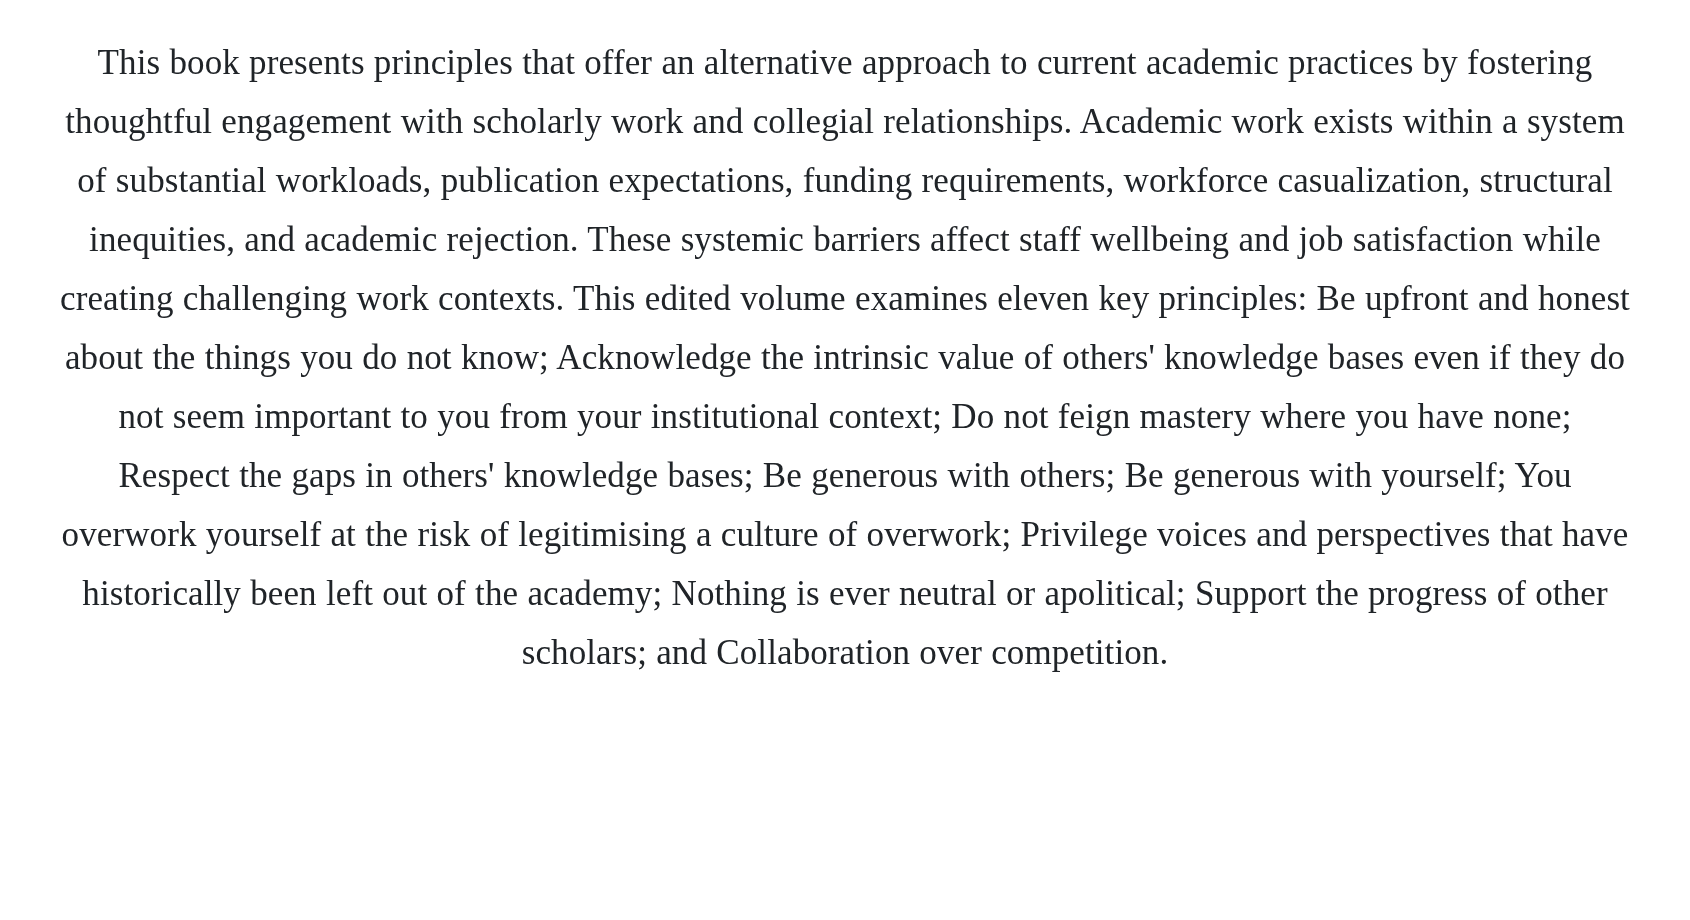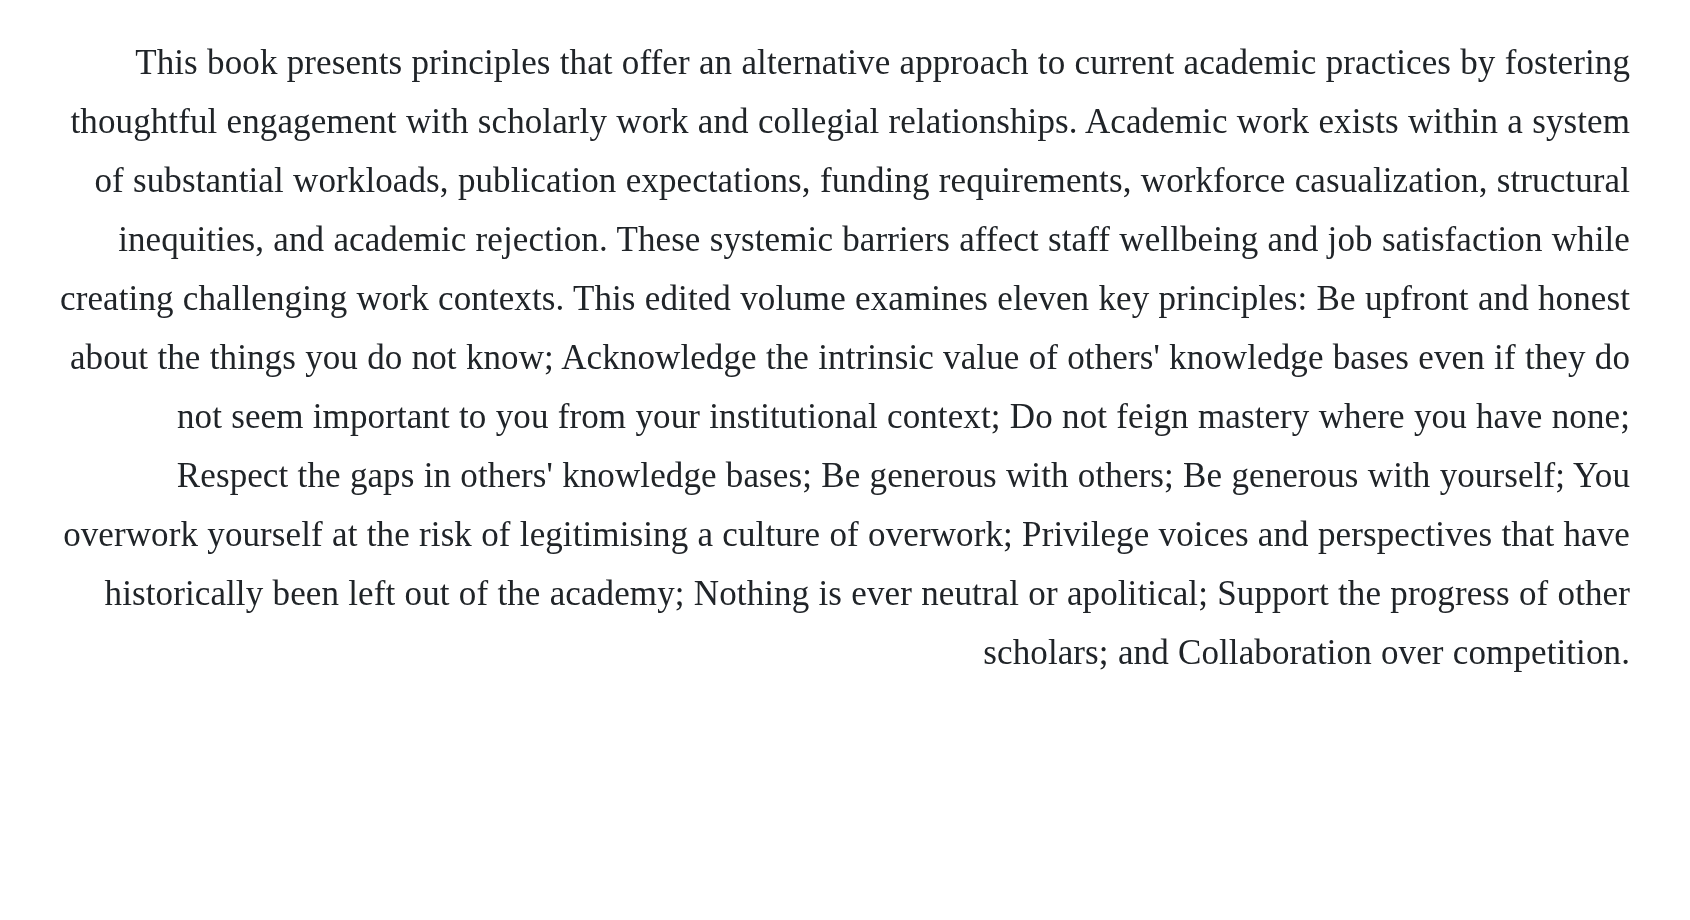--- a/index.html
+++ b/index.html
@@ -21,21 +21,21 @@
     padding: 34px 60px 0 60px;
     background: #ffffff;
   }
   .abstract-block {
     max-width: 1590px;
   }
   .abstract-text {
     font-size: 35px;
     line-height: 1.685;
     letter-spacing: 0.1px;
-    text-align: right;
+    text-align: center;
     color: #202428;
     margin: 0;
     word-spacing: 0.4px;
   }
 </style>
 </head>
 <body>
 
 <div class="page">
   <div class="abstract-block">

